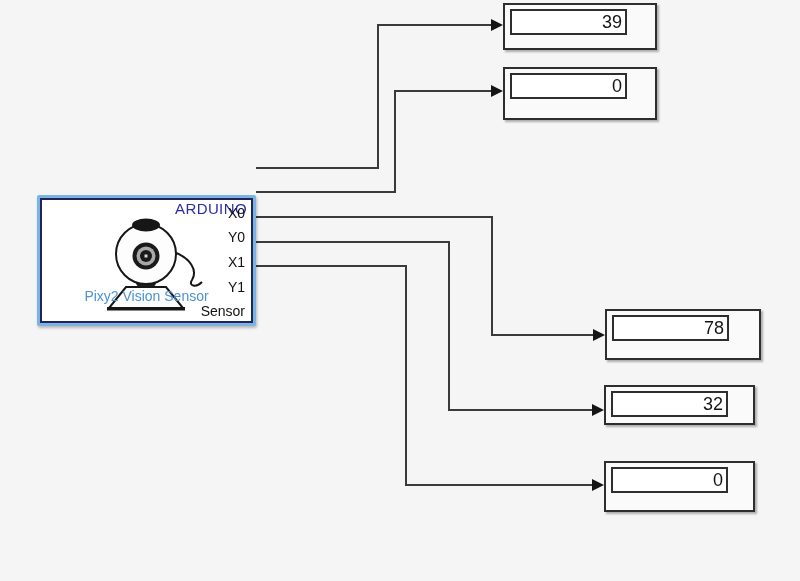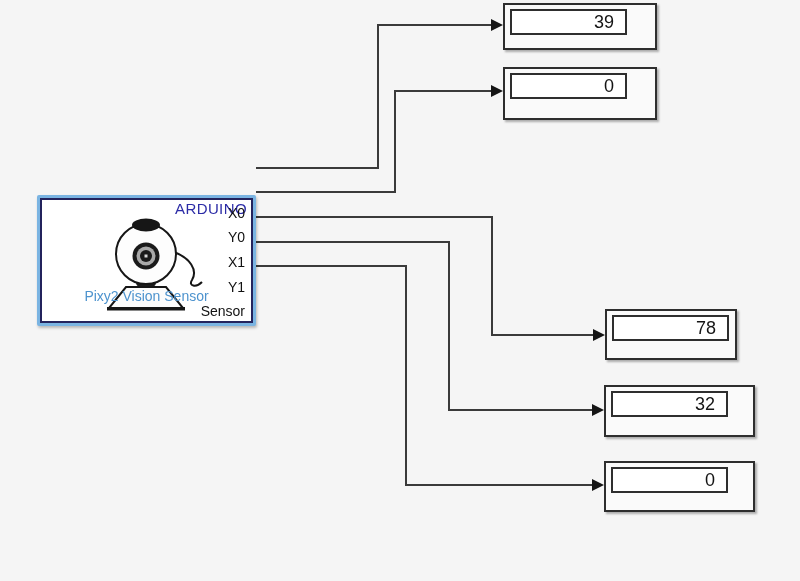--- a/index.html
+++ b/index.html
@@ -61,21 +61,21 @@
     position:absolute;box-sizing:border-box;
     border:2px solid var(--display-border);
     background:var(--display-fill);
     box-shadow:2px 2px 2px rgba(0,0,0,0.3);
   }
   .display .val{
     position:absolute;left:5px;top:4px;width:117px;height:26px;
     box-sizing:border-box;border:2px solid var(--display-border);
     background:var(--display-inner-fill);
     font-size:18px;line-height:22px;color:var(--value-text);
-    text-align:right;padding-right:11px;
+    text-align:right;padding-right:3px;
   }
 </style>
 </head>
 <body>
 
 <div class="canvas">
 
   <svg class="wires">
     <path class="wire" d="M256,168 H378 V25 H492"></path>
     <polygon class="arrow" points="491,19 503,25 491,31"></polygon>
@@ -121,25 +121,25 @@
   <div class="caption">Pixy2 Vision Sensor</div>
 
   <div class="display" style="left:503px;top:3px;width:154px;height:47px">
     <div class="val">39</div>
   </div>
 
   <div class="display" style="left:503px;top:67px;width:154px;height:53px">
     <div class="val">0</div>
   </div>
 
-  <div class="display" style="left:605px;top:309px;width:132px;height:51px">
+  <div class="display" style="left:605px;top:309px;width:156px;height:51px">
     <div class="val">78</div>
   </div>
 
-  <div class="display" style="left:604px;top:385px;width:151px;height:52px">
+  <div class="display" style="left:604px;top:385px;width:151px;height:40px">
     <div class="val">32</div>
   </div>
 
   <div class="display" style="left:604px;top:461px;width:151px;height:51px">
     <div class="val">0</div>
   </div>
 
 </div>
 
 </body></html>

